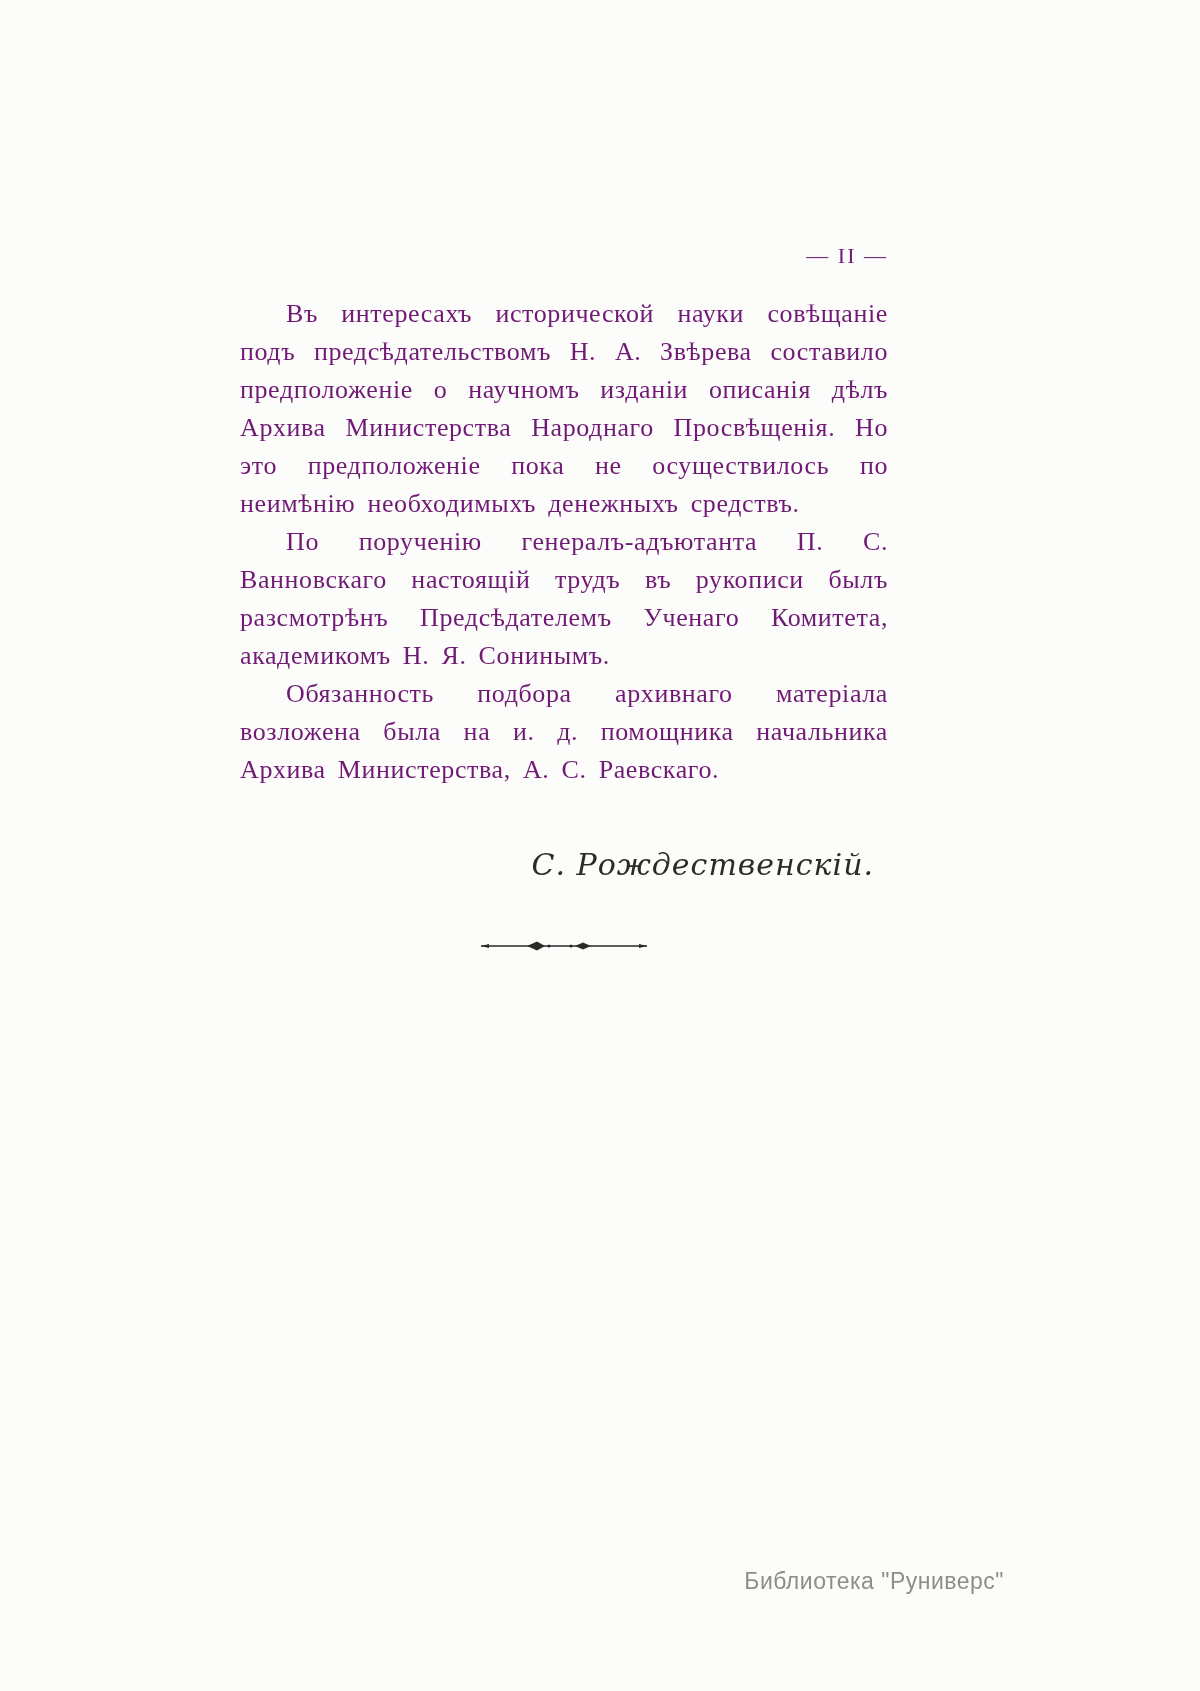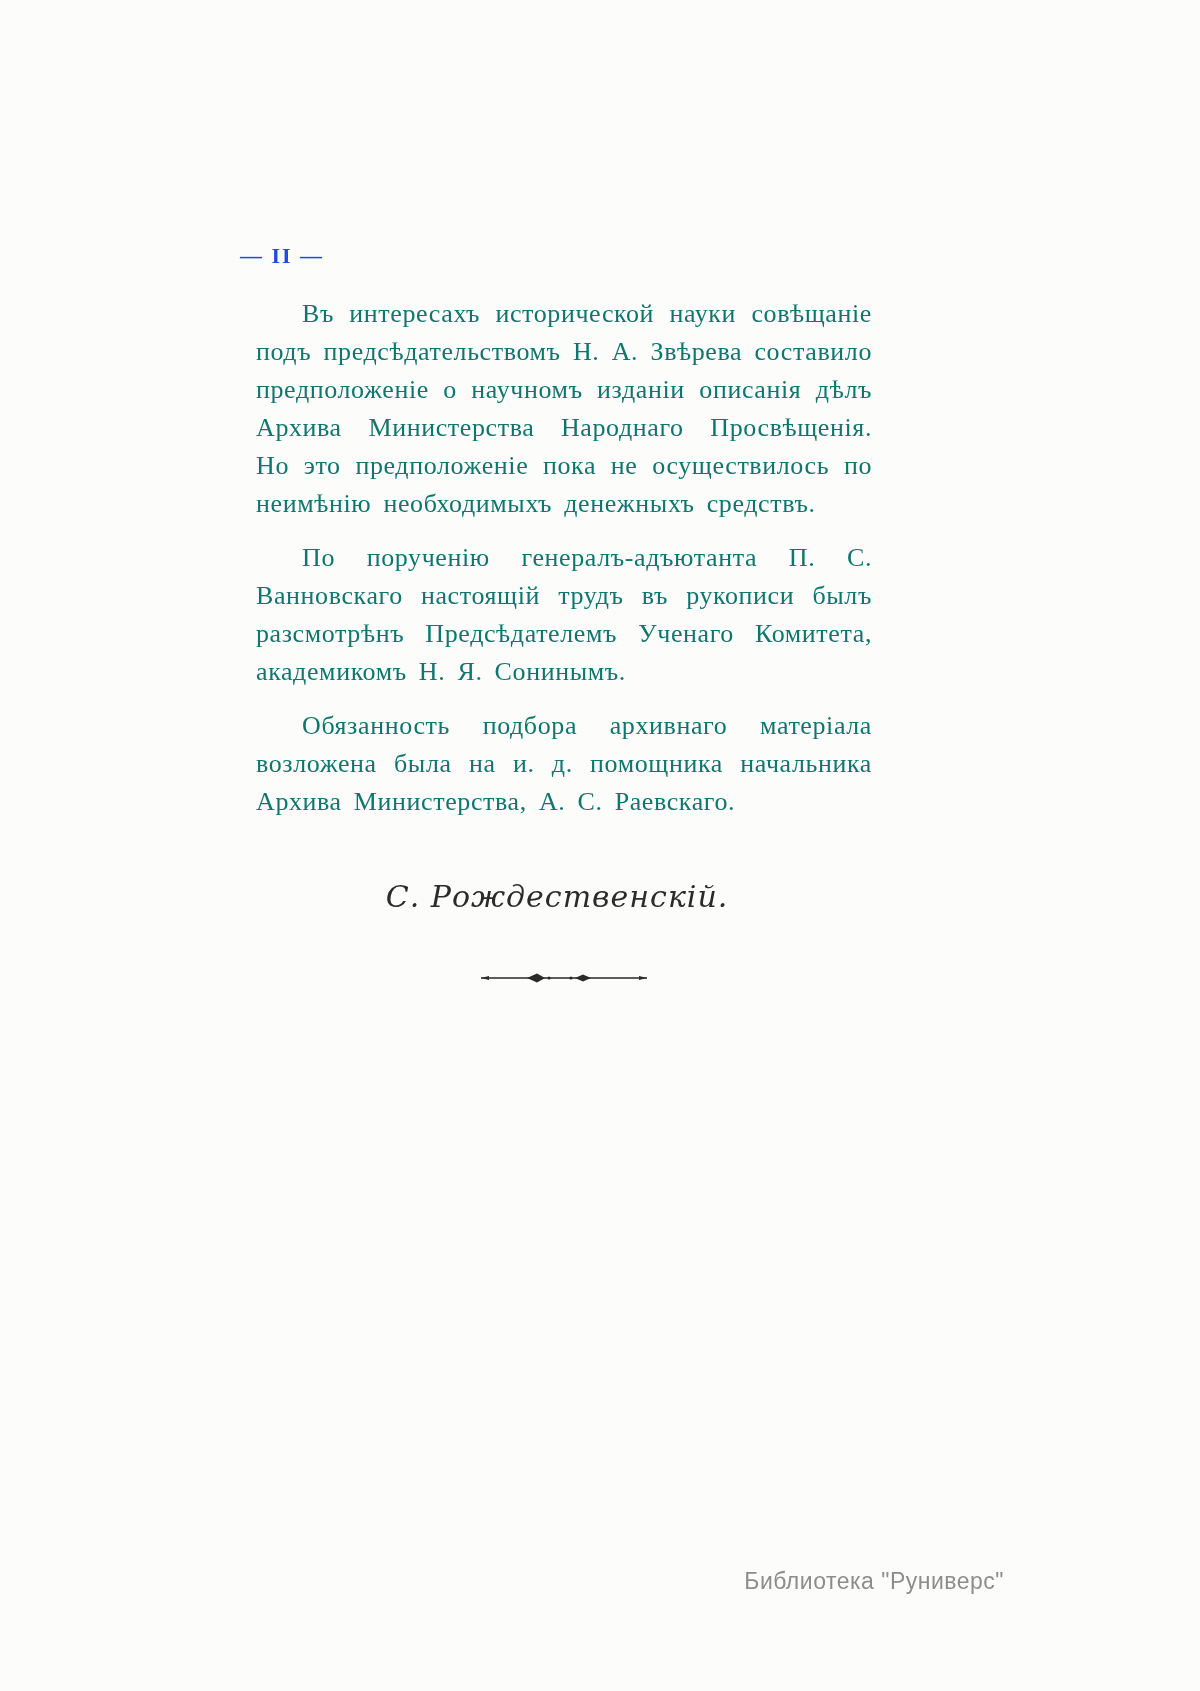--- a/index.html
+++ b/index.html
@@ -17,40 +17,40 @@
     font-family: "Liberation Serif", "DejaVu Serif", serif;
     color: #222220;
   }
   .text-block {
     position: absolute;
     left: 240px;
     top: 243px;
     width: 648px;
   }
   .page-number {
-    text-align: left;
+    text-align: right;
     font-size: 22px;
     letter-spacing: 2px;
-    color: #1d4ed8;
+    color: #701a75;
     margin: 0 0 26px 0;
-    font-weight: bold;
+    font-weight: normal;
   }
   .body-copy p {
-    margin: 16px;
+    margin: 0;
     font-size: 26px;
     line-height: 38px;
     text-align: justify;
     text-indent: 46px;
     letter-spacing: 0.6px;
     word-spacing: 5px;
-    color: #0f766e;
+    color: #701a75;
   }
   .signature-row {
     margin-top: 58px;
-    text-align: center;
+    text-align: right;
     padding-right: 14px;
   }
   .signature {
     font-size: 30px;
     font-style: italic;
     letter-spacing: 1px;
     color: #2b2b29;
     font-family: "DejaVu Serif", "Liberation Serif", serif;
   }
   .divider-wrap {

